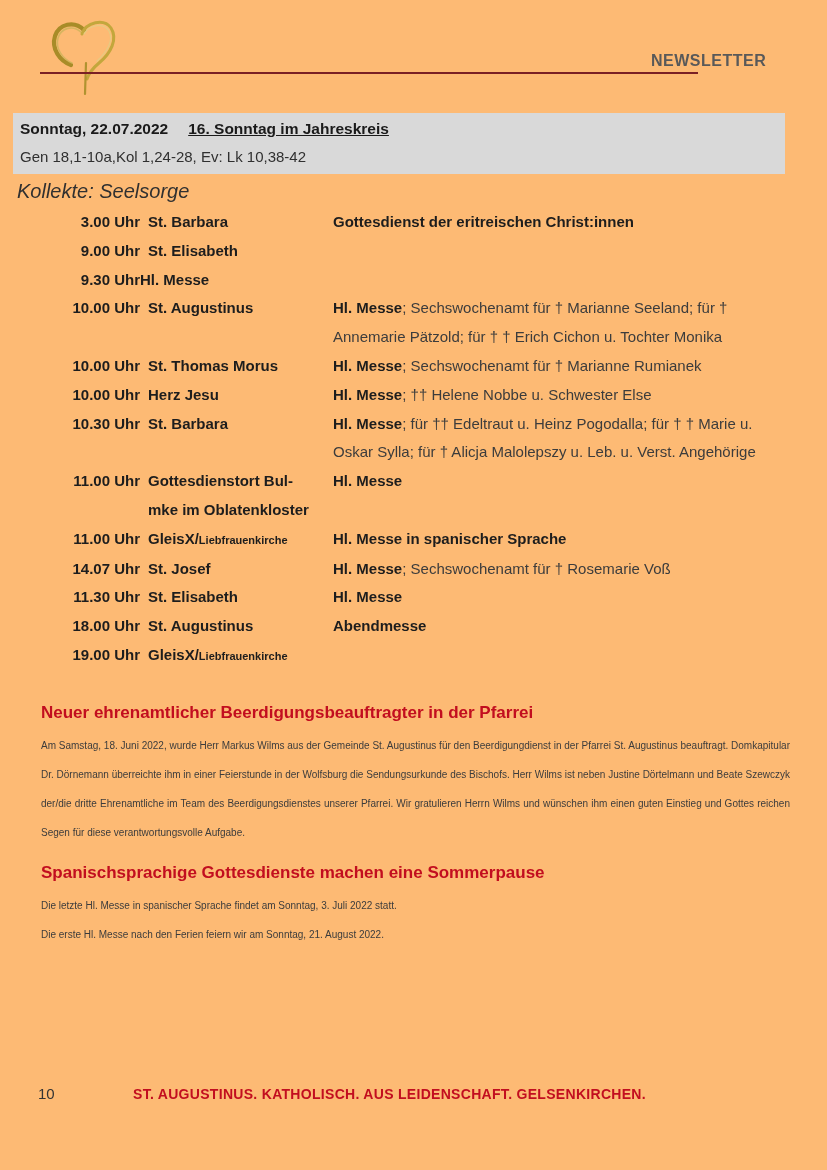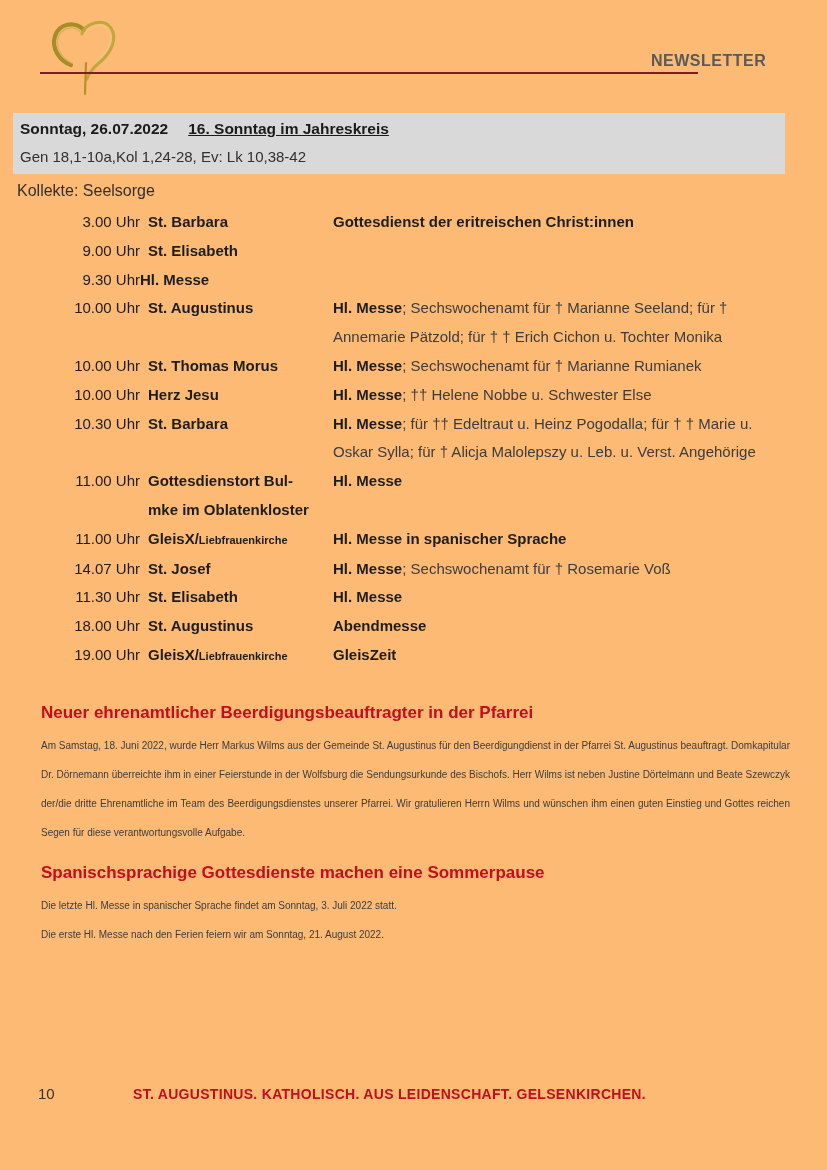--- a/index.html
+++ b/index.html
@@ -32,25 +32,25 @@
   
   .day-header{
     margin-left:13px;width:759px;
     background:var(--headerbg);
     padding:2px 6px 3px 7px;
     line-height:28px;font-size:15px;color:#262626;
   }
   .day-title{font-weight:bold;font-size:15.5px;color:#1a1a1a;}
   .day-title .day-name{margin-left:20px;text-decoration:underline;}
   .readings{font-size:15px;color:#303030;}
-  .kollekte{margin:7px 0 0 17px;font-size:16px;color:#303030;line-height:20px;}
+  .kollekte{margin:7px 0 0 17px;font-size:20px;color:#303030;line-height:20px;font-style:italic;}
   
   .schedule{margin-top:7px;margin-right:37px;font-size:15px;line-height:28.8px;color:var(--ink);}
   .srow{display:grid;grid-template-columns:140px 193px 1fr;align-items:start;}
-  .stime{text-align:right;font-weight:normal;white-space:nowrap;}
+  .stime{text-align:right;font-weight:bold;white-space:nowrap;}
   .splace{padding-left:8px;font-weight:bold;white-space:pre-line;}
   .splace .small{font-size:11px;}
   .sservice .b{font-weight:bold;}
   .sservice .r{font-weight:normal;color:var(--body);}
   
   .articles{margin:30px 37px 0 41px;}
   .article + .article{margin-top:14px;}
   .ahead{
     margin:0 0 6px 0;
     font-size:17px;font-weight:bold;color:var(--accent);
@@ -81,21 +81,21 @@
         <path d="M38 18 C43 9 58 6 63 15 C68 24 61 36 51 45" stroke="#e0cf85" stroke-width="1.2" opacity="0.8"></path>
         <path d="M40 47 L39 78" stroke="#b09330" stroke-width="2.2"></path>
       </g>
     </svg>
     <div class="rule"></div>
     <div class="newsletter">NEWSLETTER</div>
   </div>
 
   <section class="day-header">
     <div class="day-title">
-      <span>Sonntag, 26.07.2022</span><span class="day-name">16. Sonntag im Jahreskreis</span>
+      <span>Sonntag, 22.07.2022</span><span class="day-name">16. Sonntag im Jahreskreis</span>
     </div>
     <div class="readings">Gen 18,1-10a,Kol 1,24-28, Ev: Lk 10,38-42</div>
   </section>
 
   <div class="kollekte">Kollekte: Seelsorge</div>
 
   <div class="schedule" id="schedule">
       <div class="srow">
         <div class="stime">3.00 Uhr</div>
         <div class="splace"><span>St. Barbara</span></div>
@@ -151,21 +151,20 @@
         <div class="sservice"><span class="b">Hl. Messe</span></div>
       </div>
       <div class="srow">
         <div class="stime">18.00 Uhr</div>
         <div class="splace"><span>St. Augustinus</span></div>
         <div class="sservice"><span class="b">Abendmesse</span></div>
       </div>
       <div class="srow">
         <div class="stime">19.00 Uhr</div>
         <div class="splace"><span>GleisX/</span><span class="small">Liebfrauenkirche</span></div>
-        <div class="sservice"><span class="b">GleisZeit</span></div>
       </div>
     </div>
 
   <div class="articles" id="articles">
       <section class="article">
         <h2 class="ahead">Neuer ehrenamtlicher Beerdigungsbeauftragter in der Pfarrei</h2>
         <p class="abody just">Am Samstag, 18. Juni 2022, wurde Herr Markus Wilms aus der Gemeinde St. Augustinus für den Beerdigungdienst in der Pfarrei St. Augustinus beauftragt. Domkapitular Dr. Dörnemann überreichte ihm in einer Feierstunde in der Wolfsburg die Sendungsurkunde des Bischofs. Herr Wilms ist neben Justine Dörtelmann und Beate Szewczyk der/die dritte Ehrenamtliche im Team des Beerdigungsdienstes unserer Pfarrei. Wir gratulieren Herrn Wilms und wünschen ihm einen guten Einstieg und Gottes reichen Segen für diese verantwortungsvolle Aufgabe.</p>
       </section>
       <section class="article">
         <h2 class="ahead">Spanischsprachige Gottesdienste machen eine Sommerpause</h2>

